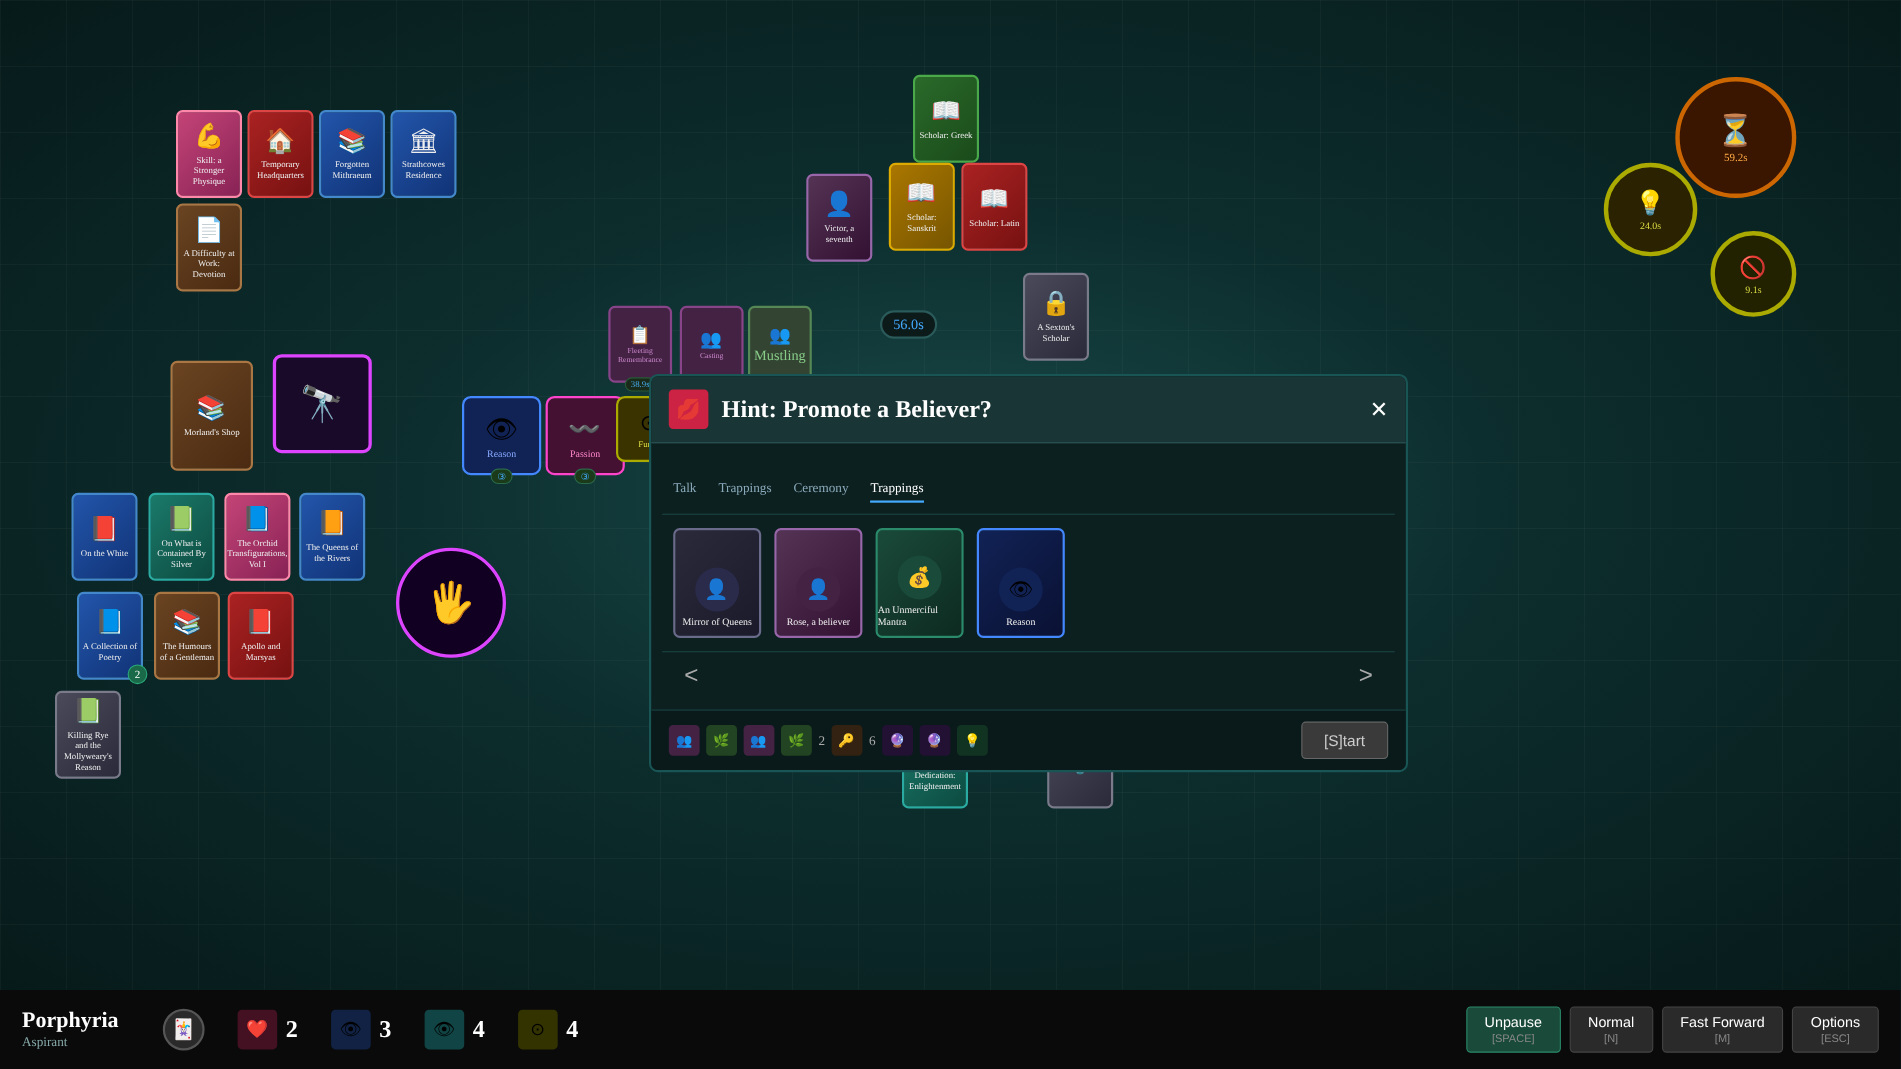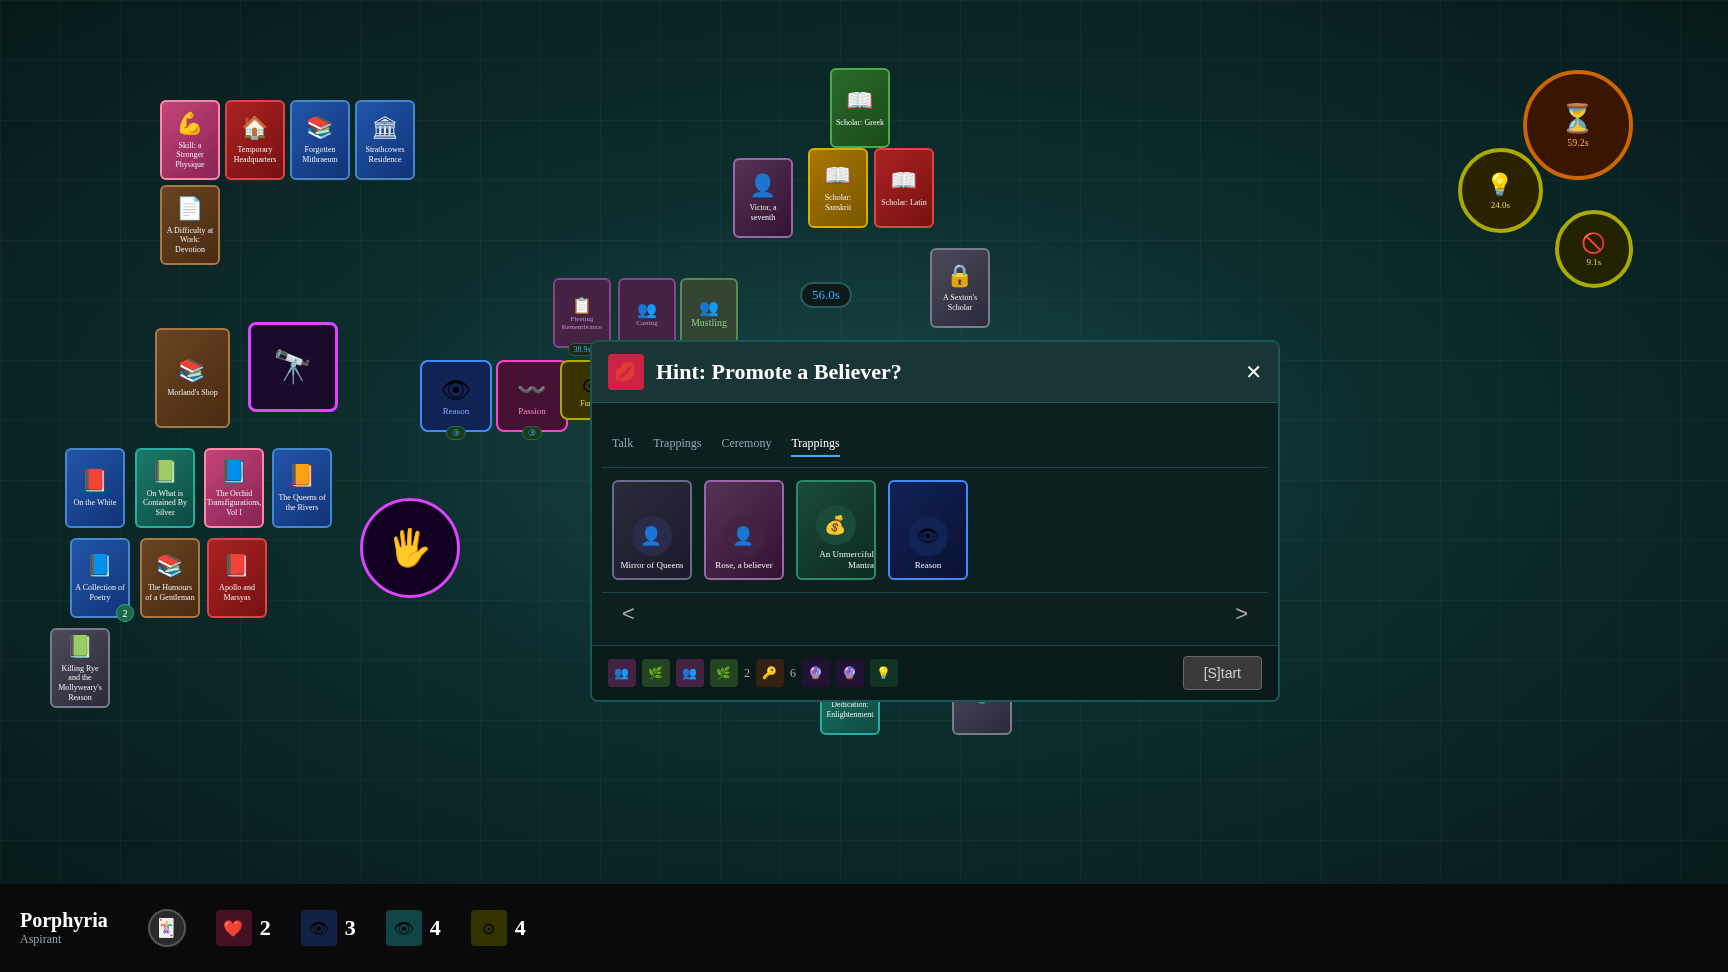--- a/index.html
+++ b/index.html
@@ -31,21 +31,21 @@
         linear-gradient(90deg, rgba(255,255,255,0.03) 1px, transparent 1px);
       background-size: 60px 60px;
     }
 
     
     .bottom-bar {
       position: absolute;
       bottom: 0;
       left: 0;
       right: 0;
-      height: 88px;
+      height: 72px;
       background: #0a0a0a;
       display: flex;
       align-items: center;
       padding: 0 20px;
       z-index: 100;
     }
 
     
     .card {
       border-radius: 6px;
@@ -179,21 +179,21 @@
       align-items: center;
       justify-content: flex-end;
       padding-bottom: 6px;
       cursor: pointer;
       position: relative;
     }
 
     .hint-card-label {
       font-size: 9px;
       color: #eee;
-      text-align: right;
+      text-align: left;
       line-height: 1.3;
     }
 
     .hint-nav {
       display: flex;
       justify-content: space-between;
       padding: 8px 20px;
       border-top: 1px solid #1a4444;
     }
 
@@ -481,21 +481,21 @@
     <div style="position:absolute;bottom:-10px;background:#1a2a1a;border:1px solid #2a5a3a;border-radius:8px;color:#4ae;font-size:8px;padding:1px 4px;">38.9s</div>
   </div>
 
   <div style="position:absolute;left:618px;top:278px;width:58px;height:70px;border-radius:6px;background:#442244;border:2px solid #884488;display:flex;flex-direction:column;align-items:center;justify-content:center;cursor:pointer;">
     <span style="font-size:16px;">👥</span>
     <span style="font-size:7px;color:#cc88cc;text-align:center;">Casting</span>
   </div>
 
   <div style="position:absolute;left:680px;top:278px;width:58px;height:70px;border-radius:6px;background:#334433;border:2px solid #558855;display:flex;flex-direction:column;align-items:center;justify-content:center;cursor:pointer;">
     <span style="font-size:16px;">👥</span>
-    <span style="font-size:10px;color:#88cc88;text-align:center;">Mustling</span>
+    <span style="font-size:13px;color:#88cc88;text-align:center;">Mustling</span>
   </div>
 
   <div style="position:absolute;left:800px;top:282px;background:#0d1a1a;border:2px solid #2a5a5a;border-radius:14px;padding:3px 10px;color:#4af;font-size:13px;">
     <span>56.0s</span>
   </div>
 
   <div style="position:absolute;left:360px;top:498px;width:100px;height:100px;border-radius:50%;background:#110022;border:3px solid #dd44ff;display:flex;align-items:center;justify-content:center;cursor:pointer;">
     <span style="font-size:36px;">🖐</span>
   </div>
 
@@ -621,13 +621,31 @@
   <div class="stat-group">
     <div class="stat-icon" style="background:#114444;">👁</div>
     <span class="stat-value">4</span>
   </div>
 
   <div class="stat-group">
     <div class="stat-icon" style="background:#333300;">⊙</div>
     <span class="stat-value">4</span>
   </div>
 
+  <div class="game-controls">
+    <button class="ctrl-btn active">
+      <span>Unpause</span>
+      <span class="shortcut">[SPACE]</span>
+    </button>
+    <button class="ctrl-btn">
+      <span>Normal</span>
+      <span class="shortcut">[N]</span>
+    </button>
+    <button class="ctrl-btn">
+      <span>Fast Forward</span>
+      <span class="shortcut">[M]</span>
+    </button>
+    <button class="ctrl-btn">
+      <span>Options</span>
+      <span class="shortcut">[ESC]</span>
+    </button>
+  </div>
 </div>
 
 </body></html>

